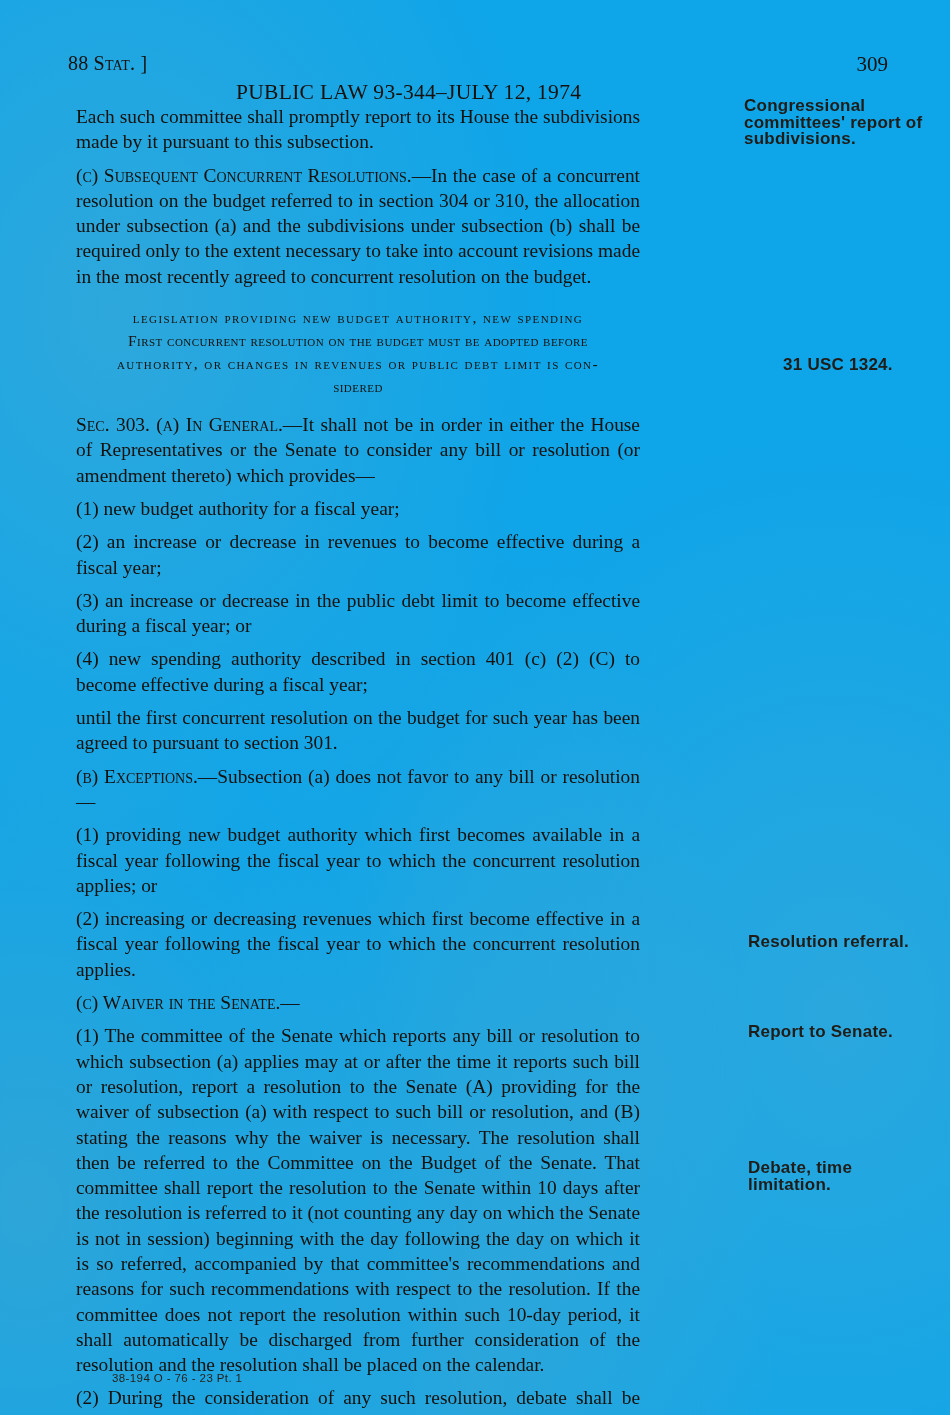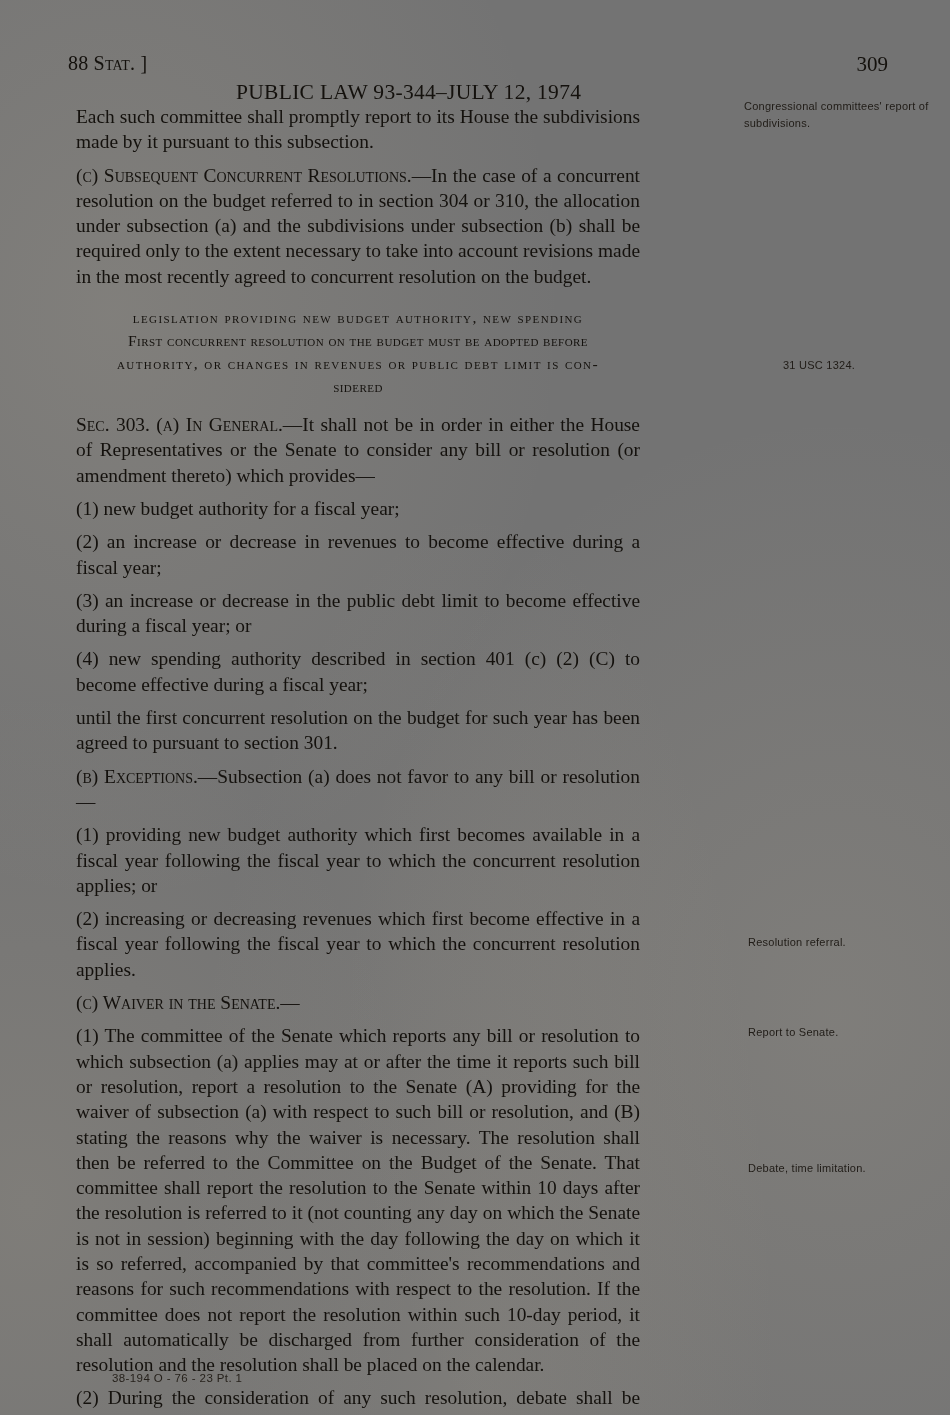--- a/index.html
+++ b/index.html
@@ -13,21 +13,21 @@
     font-family: "Liberation Serif", serif;
     color: #14110d;
     position: relative;
     overflow: hidden;
   }
   .page {
     position: absolute;
     left: 0; top: 0;
     width: 950px;
     height: 1415px;
-    background: #737373;
+    background: #0ea5e9;
   }
   
   .page::before {
     content: "";
     position: absolute;
     left: 0; top: 0; right: 0; bottom: 0;
     background:
       radial-gradient(ellipse at 12% 22%, rgba(190,180,160,0.18), rgba(255,255,255,0) 38%),
       radial-gradient(ellipse at 88% 72%, rgba(190,180,160,0.16), rgba(255,255,255,0) 42%),
       radial-gradient(ellipse at 50% 98%, rgba(180,170,150,0.16), rgba(255,255,255,0) 45%),
@@ -122,25 +122,26 @@
     display: block;
   }
   .heading .l.wide {
     letter-spacing: 1.4px;
   }
 
   
   .sidenote {
     position: absolute;
     font-family: "Liberation Sans", sans-serif;
-    font-size: 11px;
+    font-size: 17px;
     line-height: 16.5px;
     color: #201c17;
     letter-spacing: 0.25px;
     width: 190px;
+    font-weight: bold;
   }
   .sn1 { left: 744px; top: 98px; }
   .sn2 { left: 748px; top: 357px; margin-left: 35px; }
   .sn3 { left: 748px; top: 934px; }
   .sn4 { left: 748px; top: 980px; margin-top: 44px; }
   .sn5 { left: 748px; top: 1160px; }
 
   
   .footer {
     position: absolute;

